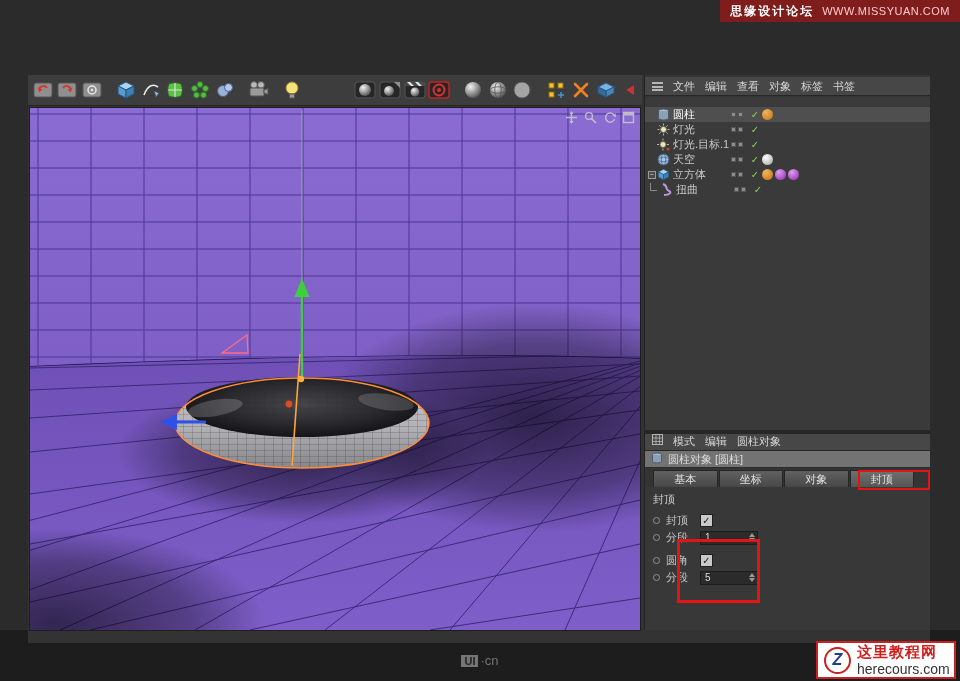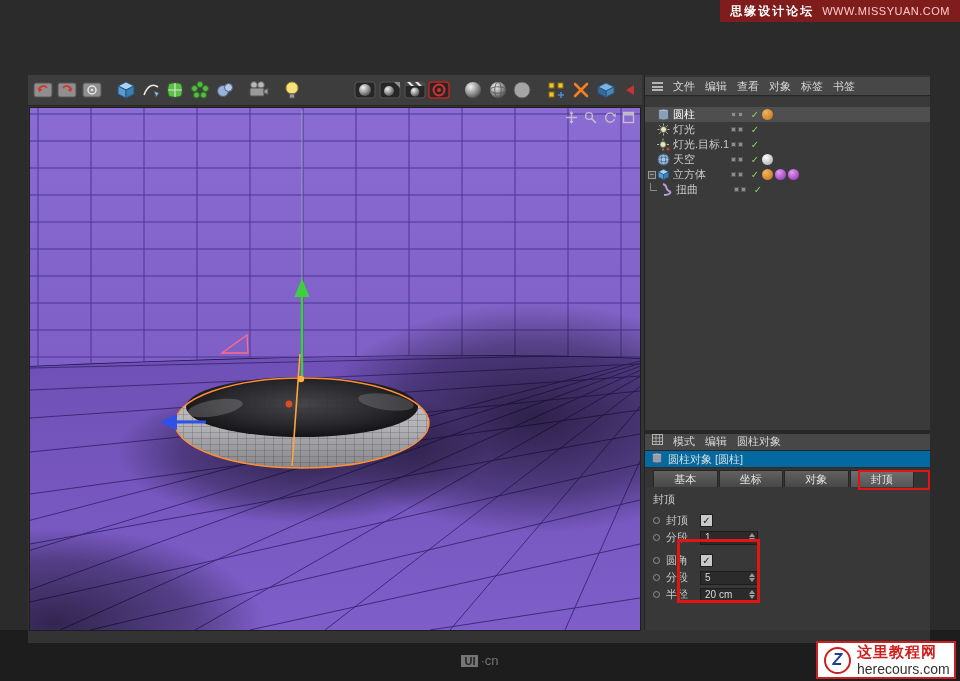--- a/index.html
+++ b/index.html
@@ -47,21 +47,21 @@
   .tag{width:11px;height:11px;border-radius:50%}
   .tag-orange{background:radial-gradient(circle at 35% 30%,#f2b45e,#c07018)}
   .tag-purple{background:radial-gradient(circle at 35% 30%,#e09af0,#8e2ab0)}
   .tag-white{background:radial-gradient(circle at 35% 30%,#ffffff,#a0a0a0)}
   .tag-block{background:linear-gradient(135deg,transparent 42%,#ddc9c9 42%,#ddc9c9 58%,transparent 58%),#6e1515}
 
   .splitter{position:absolute;left:0;right:0;top:355px;height:4px;background:#272727}
 
   .am{position:absolute;left:0;right:0;top:359px;bottom:0;display:flex;flex-direction:column}
   .am-menu{height:17px;background:#474747;border-bottom:1px solid #272727;display:flex;gap:10px;align-items:flex-start;padding:0 7px;font-size:11px;color:#d6d6d6}
-  .am-title{height:17px;background:#0369a1;display:flex;align-items:center;gap:5px;padding:0 6px;font-size:11px;color:#ddd;border-bottom:1px solid #2c2c2c}
+  .am-title{height:17px;background:#737373;display:flex;align-items:center;gap:5px;padding:0 6px;font-size:11px;color:#ddd;border-bottom:1px solid #2c2c2c}
   .am-tabs{height:19px;background:#343434;display:flex;gap:1px;padding:2px 16px 0 8px}
   .am-tab{width:69px;height:17px;background:linear-gradient(#616161,#474747);color:#e2e2e2;font-size:11px;display:flex;align-items:center;justify-content:center;border:1px solid #262626;border-bottom:none}
   .am-tab.active{background:linear-gradient(#707070,#555)}
   .am-body{flex:1;background:#383838;padding:4px 0 0 6px}
   .am-section{font-size:11px;color:#cfcfcf;margin:1px 0 5px 2px}
   .am-row{display:flex;align-items:center;height:17px;font-size:11px;color:#c9c9c9}
   .adot{width:7px;height:7px;border:1px solid #909090;border-radius:50%;margin:0 6px 0 2px;flex:none}
   .alabel{width:26px}
   .acheck{width:13px;height:13px;background:#c9c9c9;border:1px solid #1e1e1e;color:#1a1a1a;font-size:10px;line-height:11px;text-align:center;margin-left:8px;font-weight:bold}
   .afield{width:58px;height:14px;background:#2b2b2b;border:1px solid #1d1d1d;color:#d8d8d8;font-size:10px;display:flex;align-items:center;justify-content:space-between;padding:0 2px 0 4px;margin-left:8px}
@@ -589,31 +589,20 @@
           <span class="alabel">分段</span>
           <span class="afield">
             <span>5</span>
             <span class="spin">
                 <i class="up"></i>
                 <i class="dn"></i>
               </span>
           </span>
         </div>
 
-        <div class="am-row">
-          <span class="adot"></span>
-          <span class="alabel">半径</span>
-          <span class="afield">
-            <span>20 cm</span>
-            <span class="spin">
-                <i class="up"></i>
-                <i class="dn"></i>
-              </span>
-          </span>
-        </div>
       </div>
     </div>
   </div>
 
   <div class="hl hl-tab"></div>
   <div class="hl hl-fillet"></div>
 </div>
 
 <div class="watermark">
   <span class="wm-box">UI</span><span>·cn</span>

